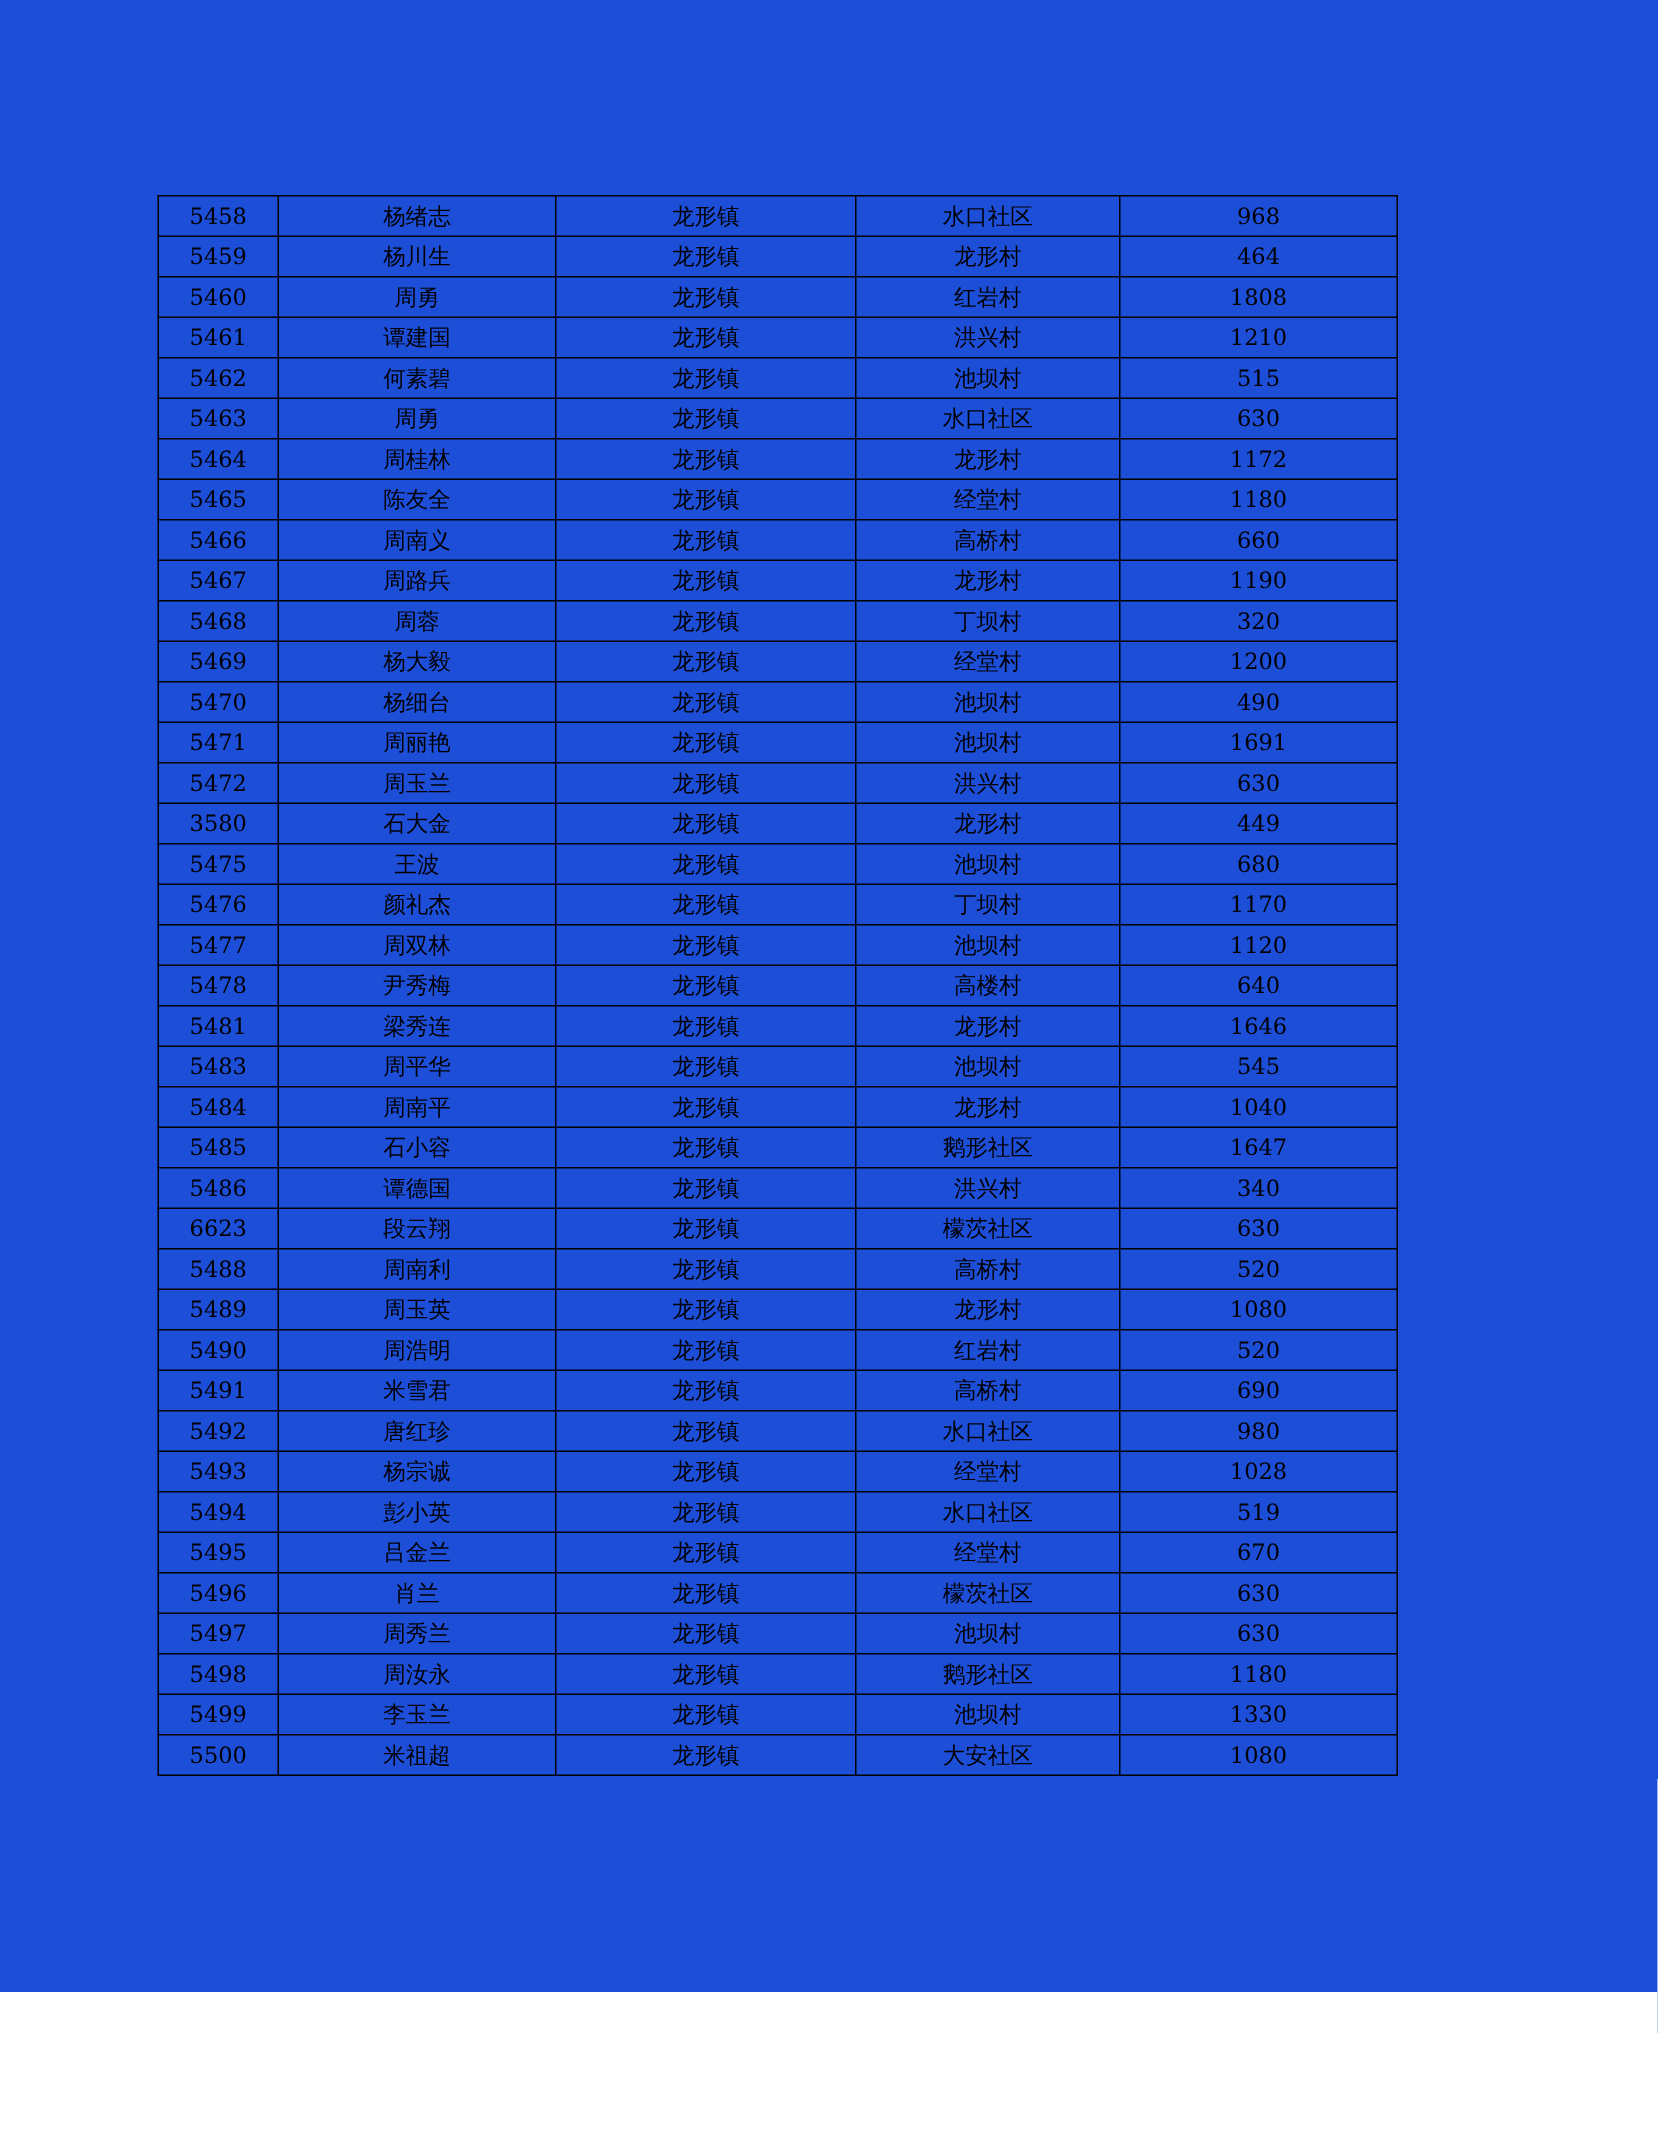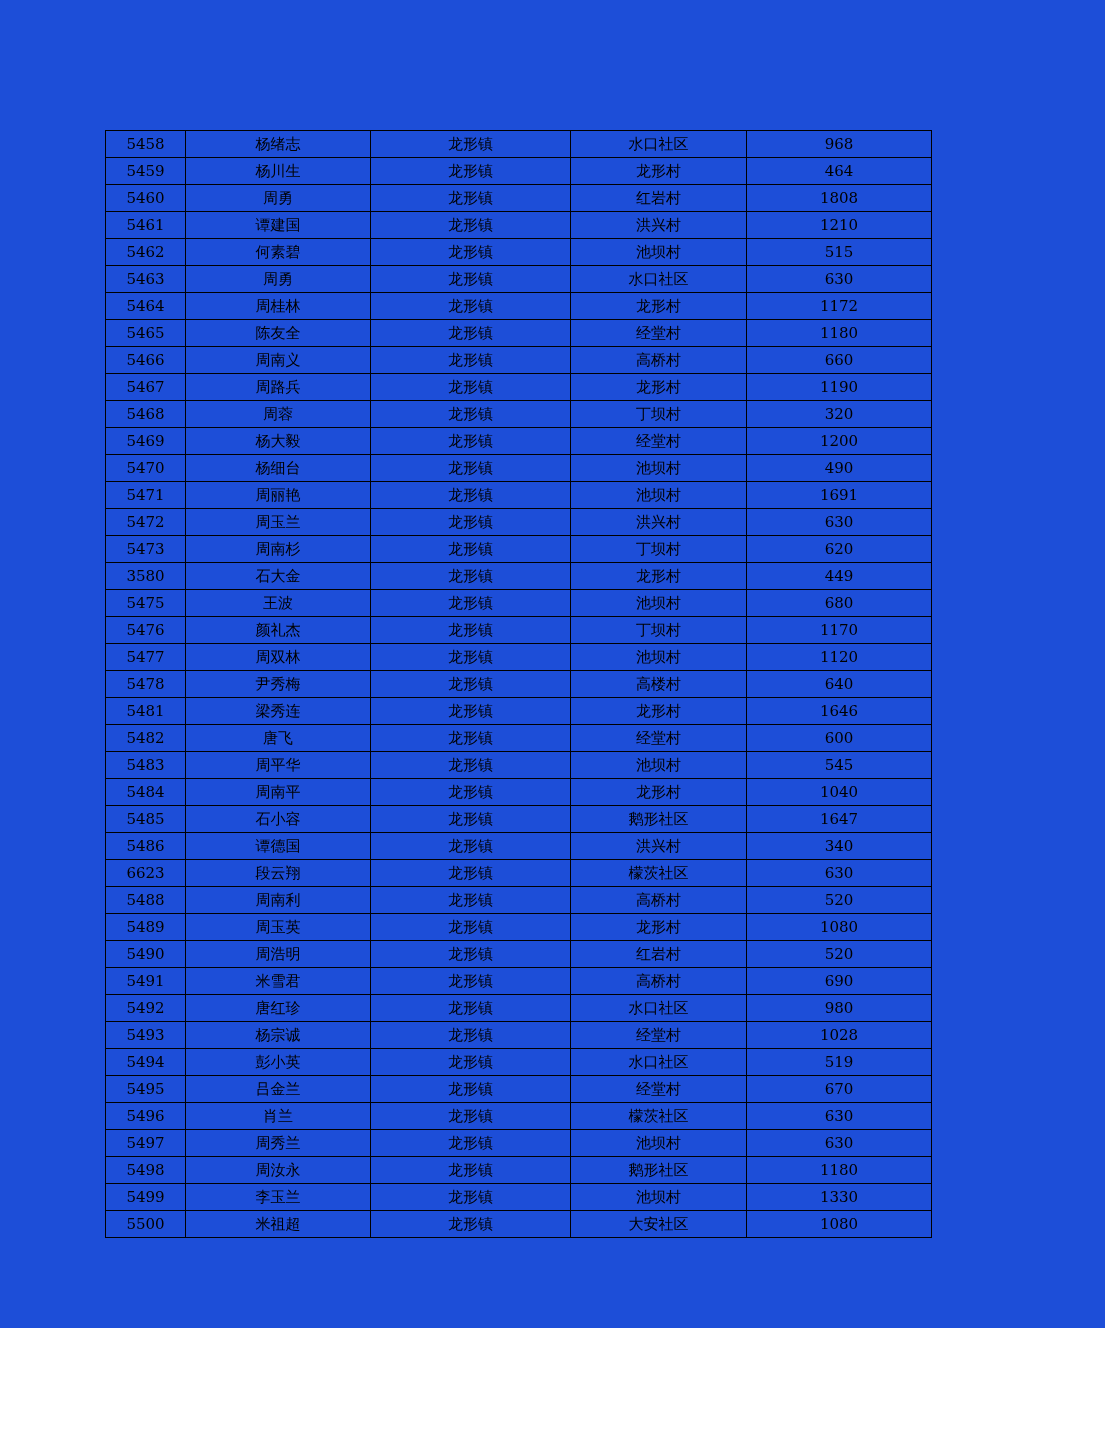--- a/index.html
+++ b/index.html
@@ -155,27 +155,20 @@
           <td>1691</td>
         </tr>
         <tr>
           <td>5472</td>
           <td>周玉兰</td>
           <td>龙形镇</td>
           <td>洪兴村</td>
           <td>630</td>
         </tr>
         <tr>
-          <td>5473</td>
-          <td>周南杉</td>
-          <td>龙形镇</td>
-          <td>丁坝村</td>
-          <td>620</td>
-        </tr>
-        <tr>
           <td>3580</td>
           <td>石大金</td>
           <td>龙形镇</td>
           <td>龙形村</td>
           <td>449</td>
         </tr>
         <tr>
           <td>5475</td>
           <td>王波</td>
           <td>龙形镇</td>
@@ -202,27 +195,20 @@
           <td>龙形镇</td>
           <td>高楼村</td>
           <td>640</td>
         </tr>
         <tr>
           <td>5481</td>
           <td>梁秀连</td>
           <td>龙形镇</td>
           <td>龙形村</td>
           <td>1646</td>
-        </tr>
-        <tr>
-          <td>5482</td>
-          <td>唐飞</td>
-          <td>龙形镇</td>
-          <td>经堂村</td>
-          <td>600</td>
         </tr>
         <tr>
           <td>5483</td>
           <td>周平华</td>
           <td>龙形镇</td>
           <td>池坝村</td>
           <td>545</td>
         </tr>
         <tr>
           <td>5484</td>

